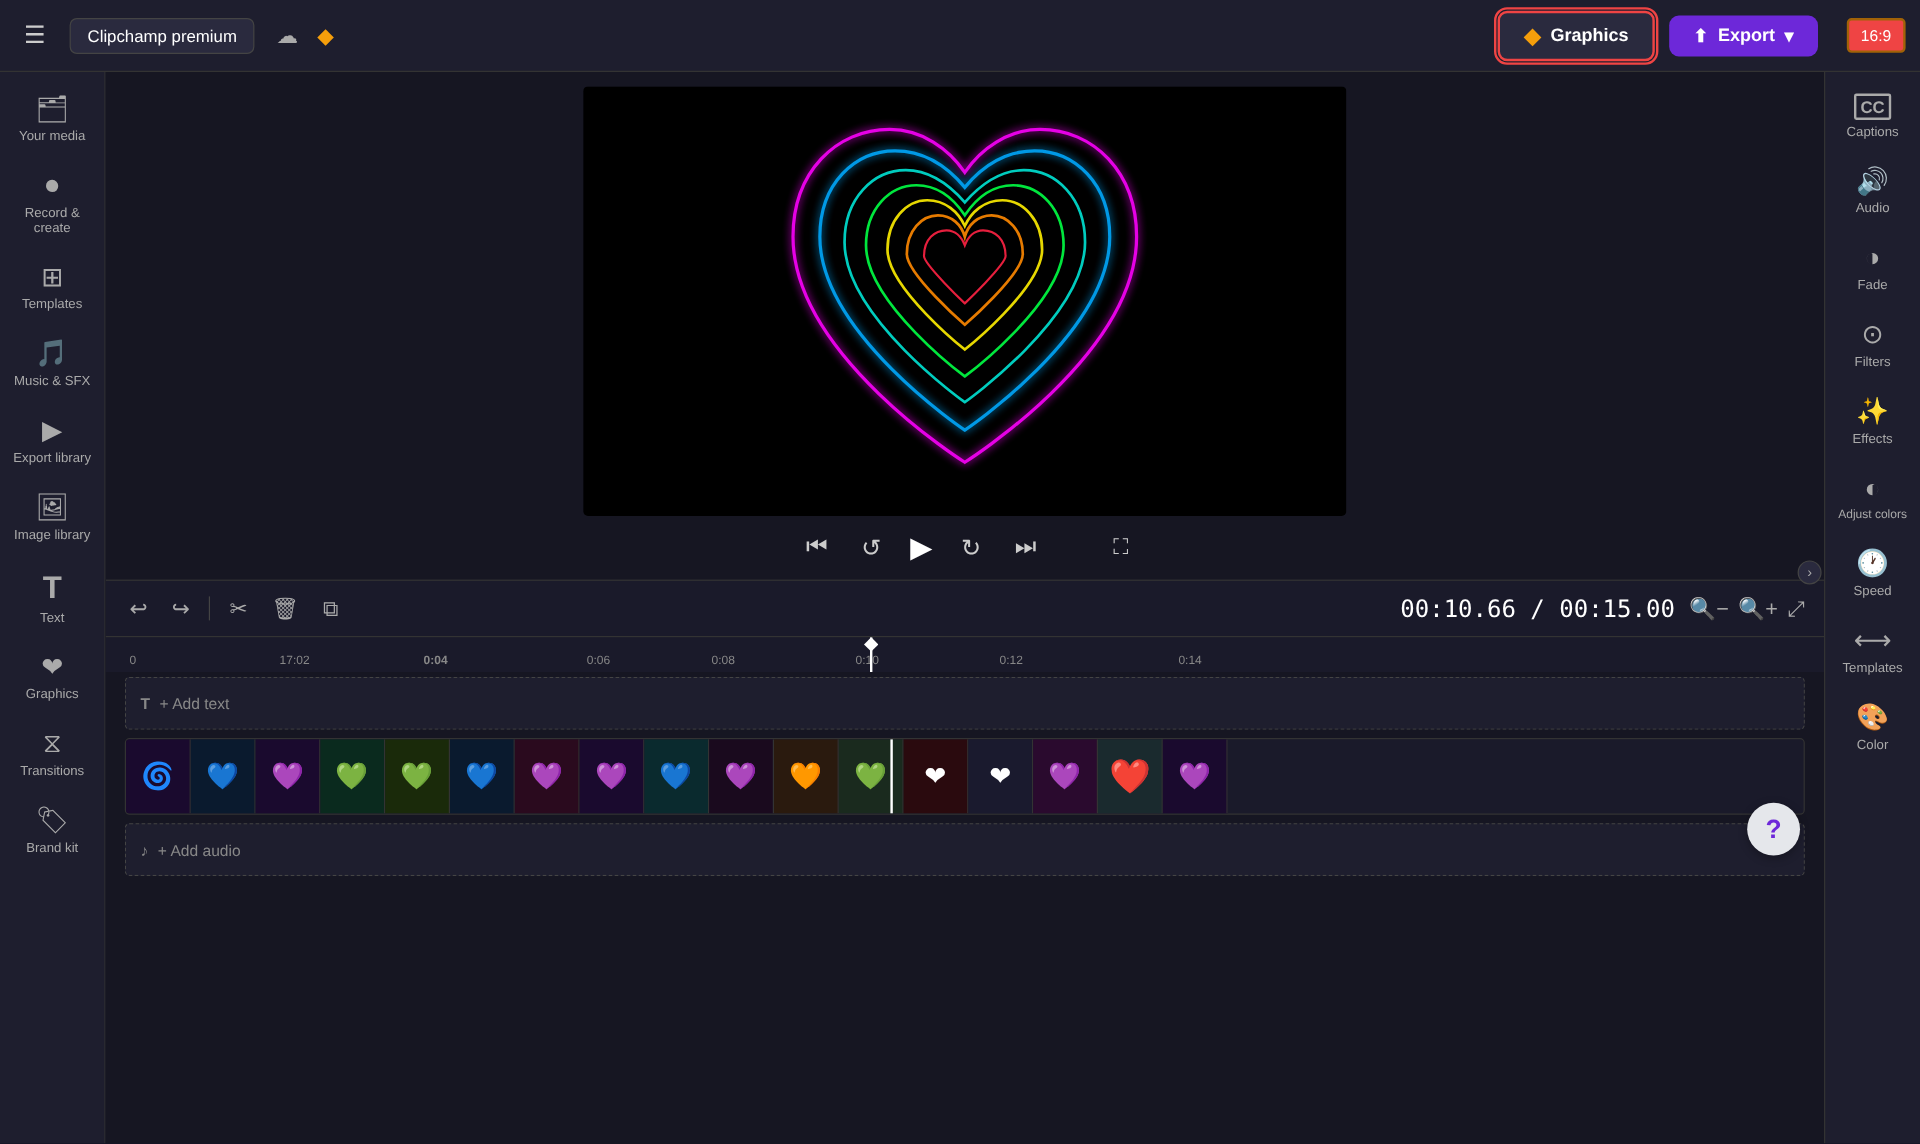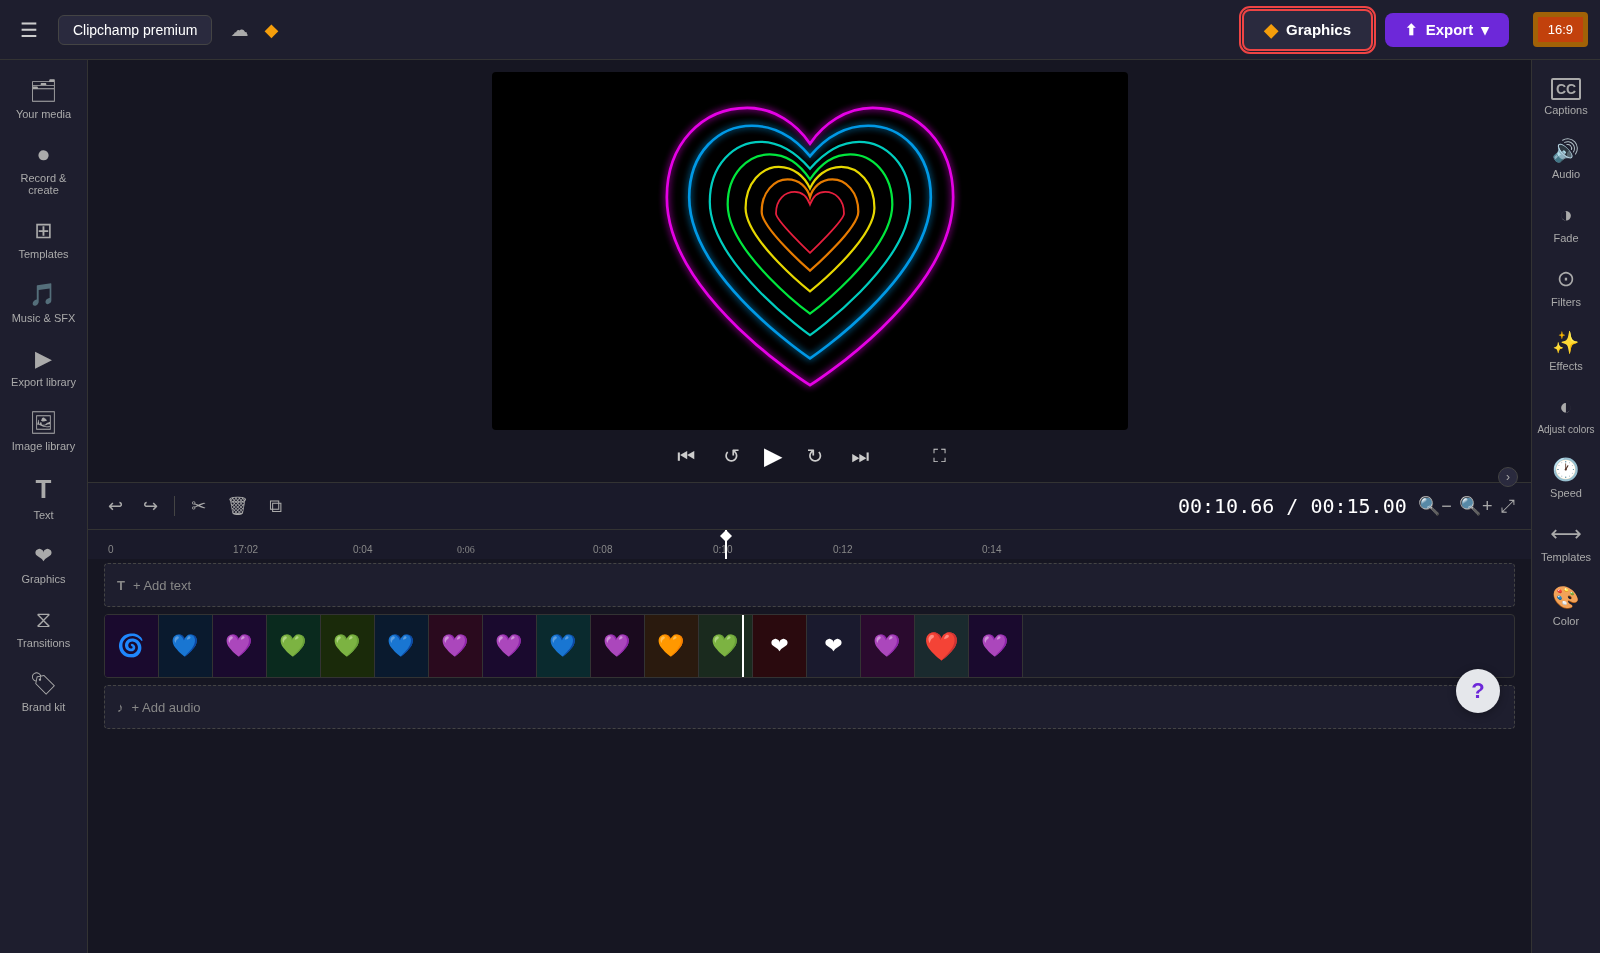--- a/index.html
+++ b/index.html
@@ -76,22 +76,22 @@
       background: #6d28d9;
       border: none;
       border-radius: 8px;
       padding: 8px 20px;
       font-size: 15px;
       font-weight: 600;
       color: #fff;
       cursor: pointer;
     }
     .ratio-badge {
-      background: #c2410c;
-      border: 5px solid #a16207;
+      background: #ef4444;
+      border: 2px solid #a16207;
       border-radius: 4px;
       padding: 5px 10px;
       font-size: 13px;
       color: #fff;
       margin-left: 12px;
     }
 
     
     .main-layout {
       display: flex;
@@ -317,21 +317,21 @@
       align-items: center;
       justify-content: center;
       font-size: 22px;
       flex-shrink: 0;
       overflow: hidden;
     }
     .video-thumb:nth-child(even) { background: #1a2a3e; }
 
     
     .right-sidebar {
-      width: 69px;
+      width: 80px;
       background: #1e1e2e;
       display: flex;
       flex-direction: column;
       align-items: center;
       padding: 8px 0;
       border-left: 1px solid #333;
       gap: 2px;
       flex-shrink: 0;
     }
     .rs-item {
@@ -503,22 +503,22 @@
       <div class="zoom-controls">
         <button class="zoom-btn">🔍−</button>
         <button class="zoom-btn">🔍+</button>
         <button class="zoom-btn">⤢</button>
       </div>
     </div>
 
     <div class="timeline-ruler">
       <span class="ruler-label" style="left:20px;">0</span>
       <span class="ruler-label" style="left:145px;">17:02</span>
-      <span class="ruler-label" style="left:265px;">0:04</span>
-      <span class="ruler-label" style="left:369px;font-family:Liberation Serif, serif;">0:06</span>
+      <span class="ruler-label" style="left:265px;font-weight:bold;">0:04</span>
+      <span class="ruler-label" style="left:401px;">0:06</span>
       <span class="ruler-label" style="left:505px;">0:08</span>
       <span class="ruler-label" style="left:625px;">0:10</span>
       <span class="ruler-label" style="left:745px;">0:12</span>
       <span class="ruler-label" style="left:865px;padding-left:29px;">0:14</span>
       <div style="position:absolute;left:637px;top:0;width:2px;height:100%;background:#fff;">
         <div style="position:absolute;top:0;left:-5px;width:12px;height:12px;background:#fff;clip-path:polygon(50% 0%,100% 50%,50% 100%,0% 50%);"></div>
       </div>
     </div>
 
     <div class="timeline-tracks">

